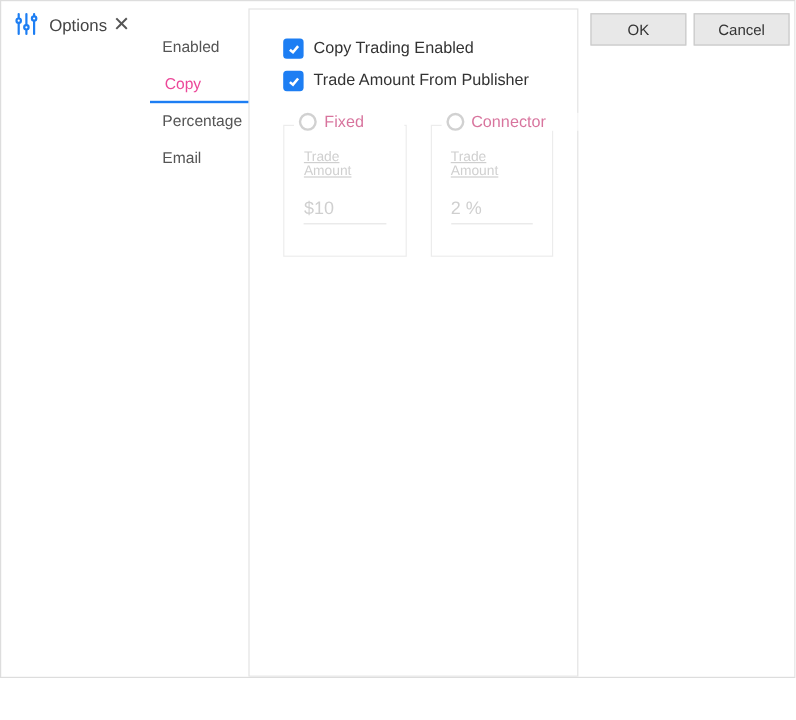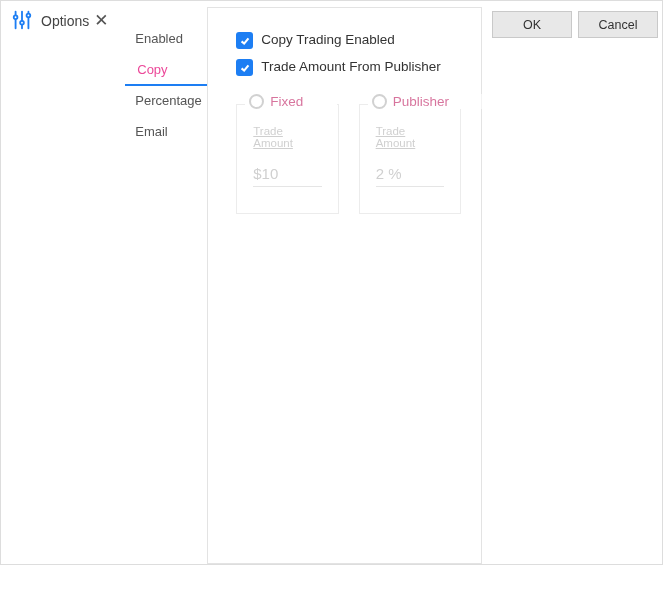--- a/index.html
+++ b/index.html
@@ -213,21 +213,21 @@
               <div class="radio"></div>
               <span class="legend-text">Fixed</span>
             </div>
             <div class="field-label">Trade Amount</div>
             <input class="field-input" disabled="" value="$10" style="">
           </div>
 
           <div class="fieldset">
             <div class="legend">
               <div class="radio"></div>
-              <span class="legend-text">Publisher</span>
+              <span class="legend-text">Connector</span>
             </div>
             <div class="field-label">Trade Amount</div>
             <input class="field-input" disabled="" value="2 %" style="">
           </div>
 
         </div>
 
       </div>
     </div>
   </div>

